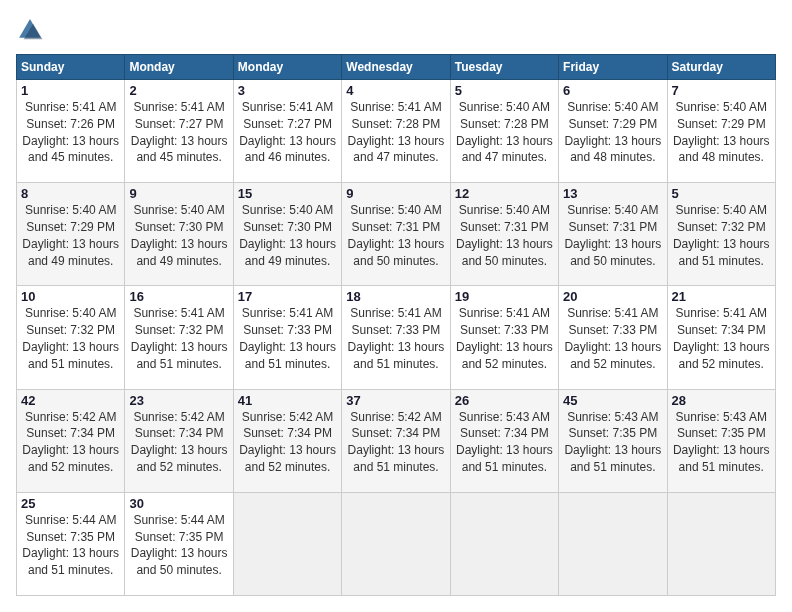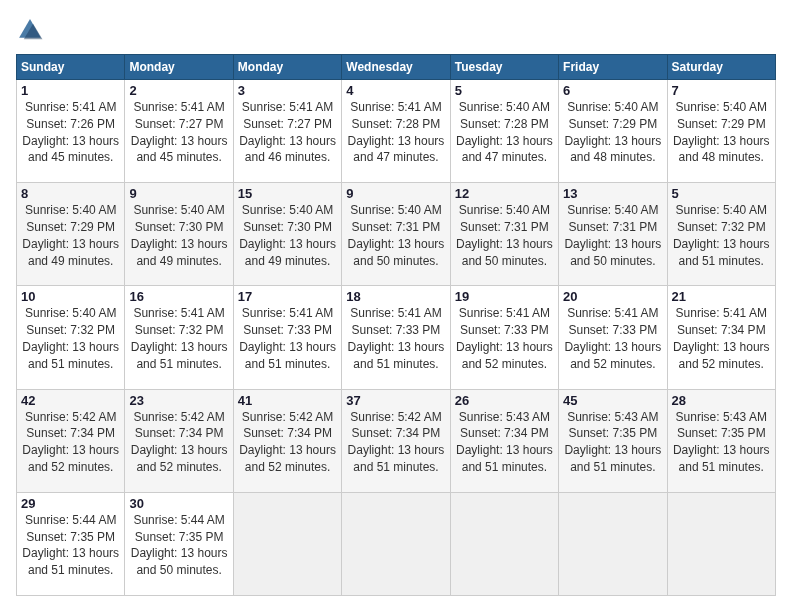--- a/index.html
+++ b/index.html
@@ -334,21 +334,21 @@
           <td>
             <span class="day-num">28</span>
             <div class="day-info" style="white-space: pre-line;">Sunrise: 5:43 AM
 Sunset: 7:35 PM
 Daylight: 13 hours
 and 51 minutes.</div>
           </td>
         </tr>
         <tr class="last-row">
           <td>
-            <span class="day-num">29</span>
+            <span class="day-num">25</span>
             <div class="day-info" style="white-space: pre-line;">Sunrise: 5:44 AM
 Sunset: 7:35 PM
 Daylight: 13 hours
 and 51 minutes.</div>
           </td>
           <td>
             <span class="day-num">30</span>
             <div class="day-info" style="white-space: pre-line;">Sunrise: 5:44 AM
 Sunset: 7:35 PM
 Daylight: 13 hours

